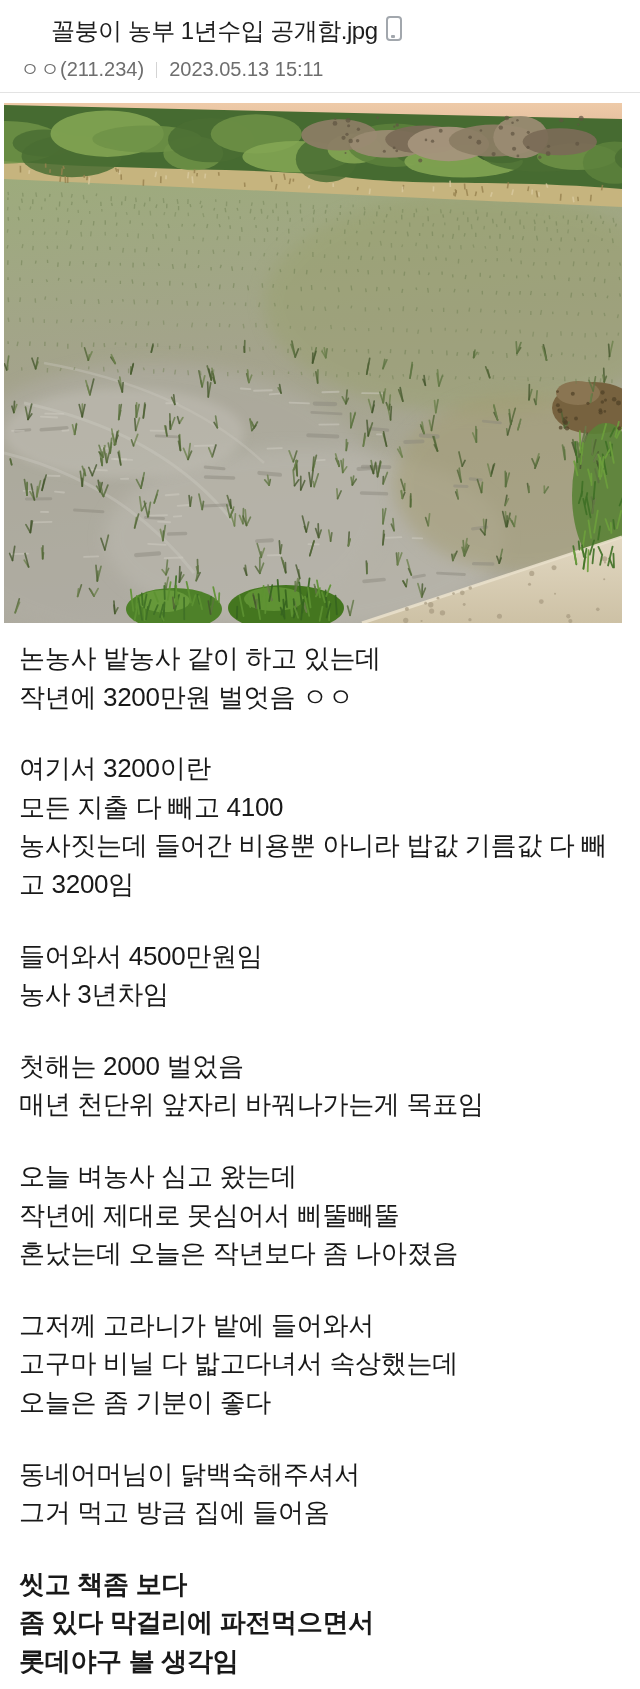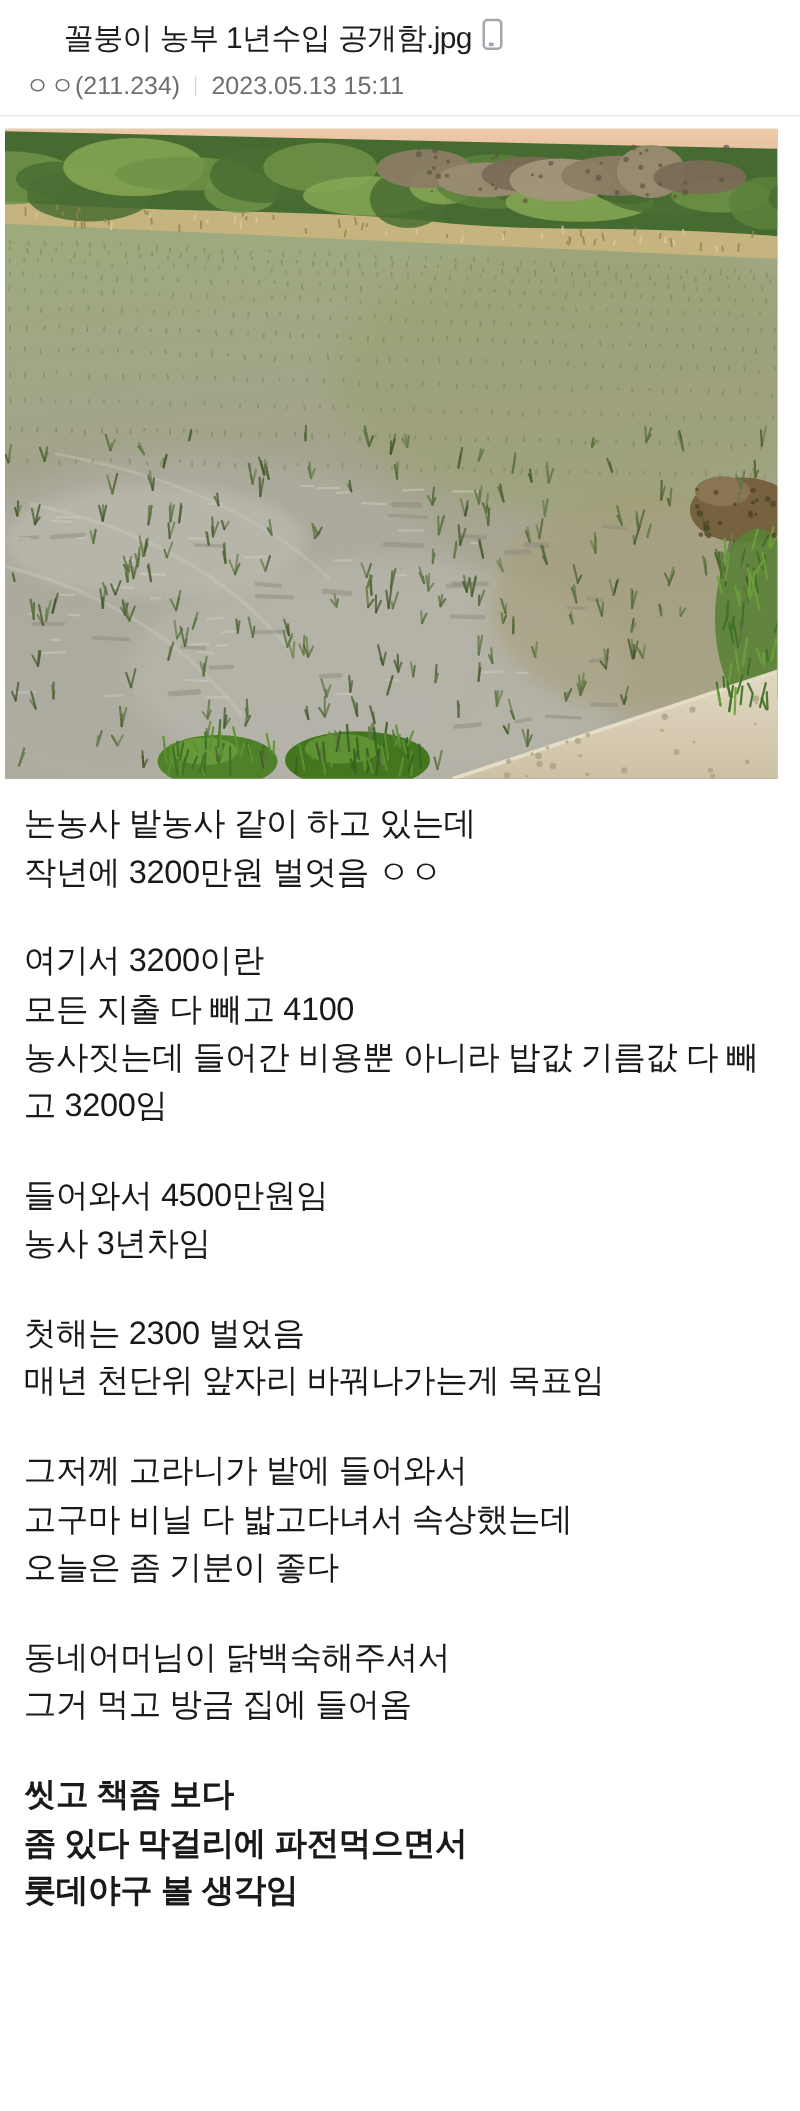--- a/index.html
+++ b/index.html
@@ -1589,22 +1589,27 @@
   <p>
     <span class="ln">여기서 3200이란</span>
     <span class="ln">모든 지출 다 빼고 4100</span>
     <span class="ln">농사짓는데 들어간 비용뿐 아니라 밥값 기름값 다 빼고 3200임</span>
   </p>
   <p>
     <span class="ln">들어와서 4500만원임</span>
     <span class="ln">농사 3년차임</span>
   </p>
   <p>
-    <span class="ln">첫해는 2300 벌었음</span>
+    <span class="ln">첫해는 2000 벌었음</span>
     <span class="ln">매년 천단위 앞자리 바꿔나가는게 목표임</span>
+  </p>
+  <p>
+    <span class="ln">오늘 벼농사 심고 왔는데</span>
+    <span class="ln">작년에 제대로 못심어서 삐뚤빼뚤</span>
+    <span class="ln">혼났는데 오늘은 작년보다 좀 나아졌음</span>
   </p>
   <p>
     <span class="ln">그저께 고라니가 밭에 들어와서</span>
     <span class="ln">고구마 비닐 다 밟고다녀서 속상했는데</span>
     <span class="ln">오늘은 좀 기분이 좋다</span>
   </p>
   <p>
     <span class="ln">동네어머님이 닭백숙해주셔서</span>
     <span class="ln">그거 먹고 방금 집에 들어옴</span>
   </p>

